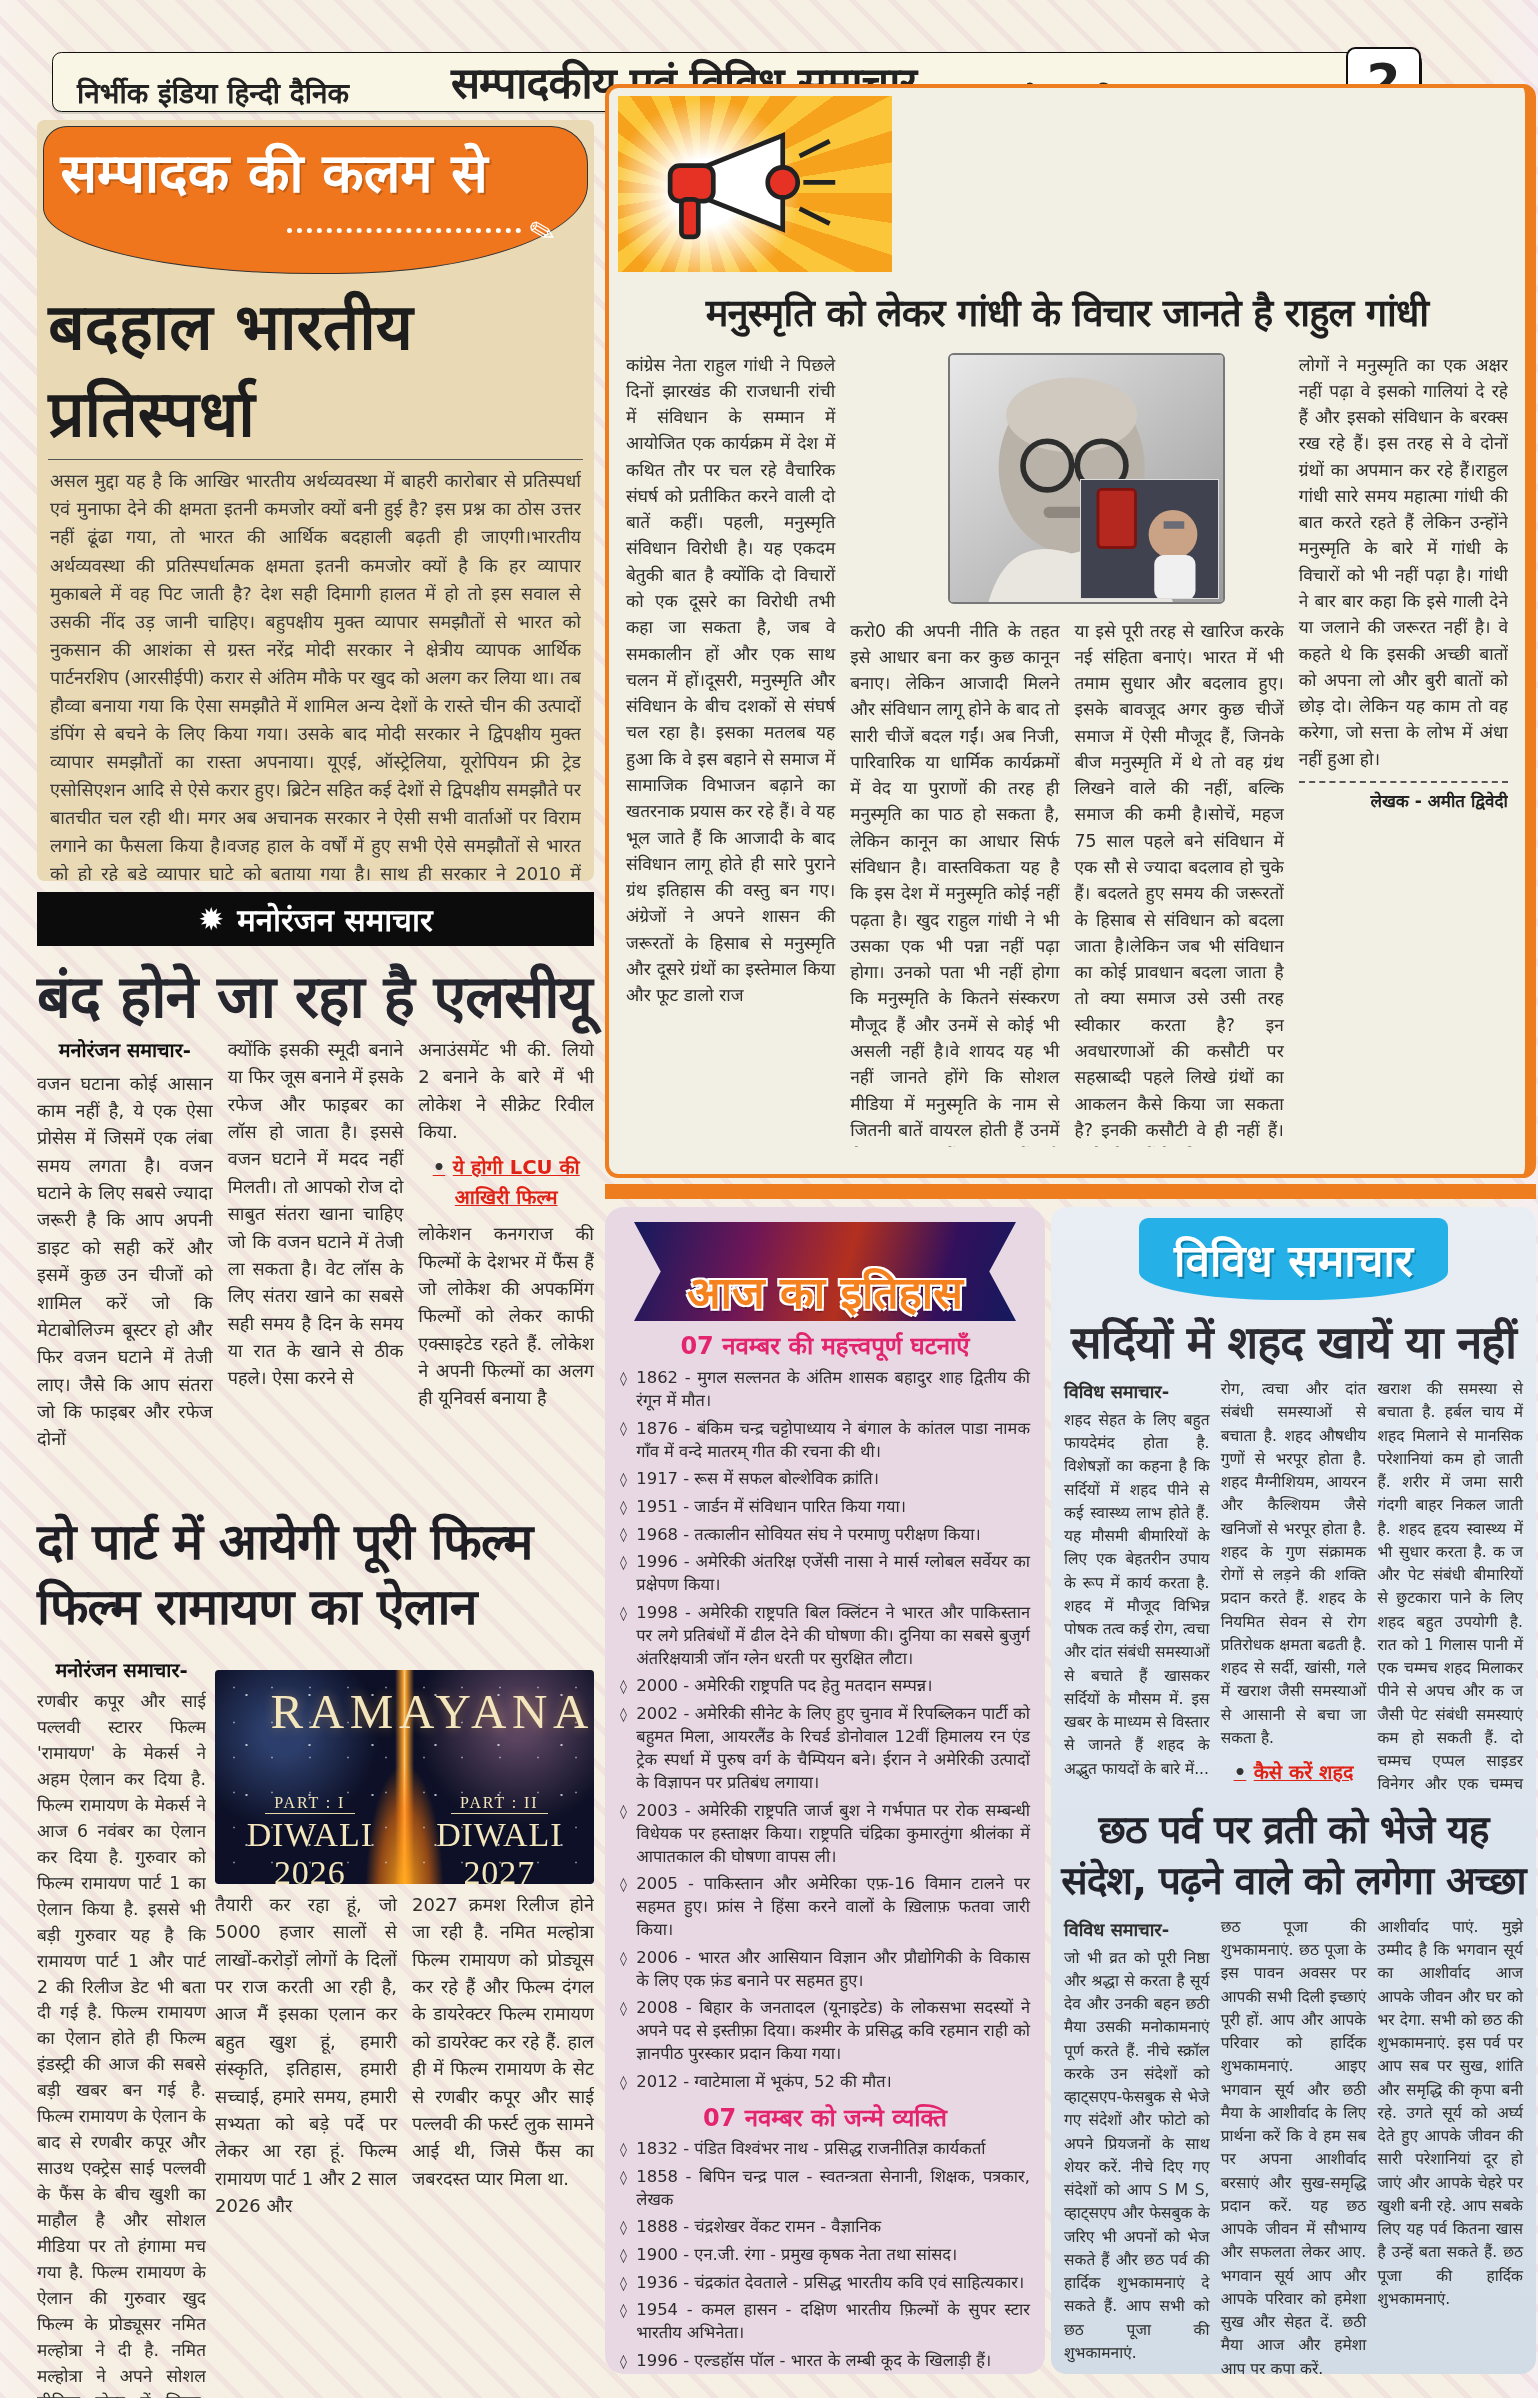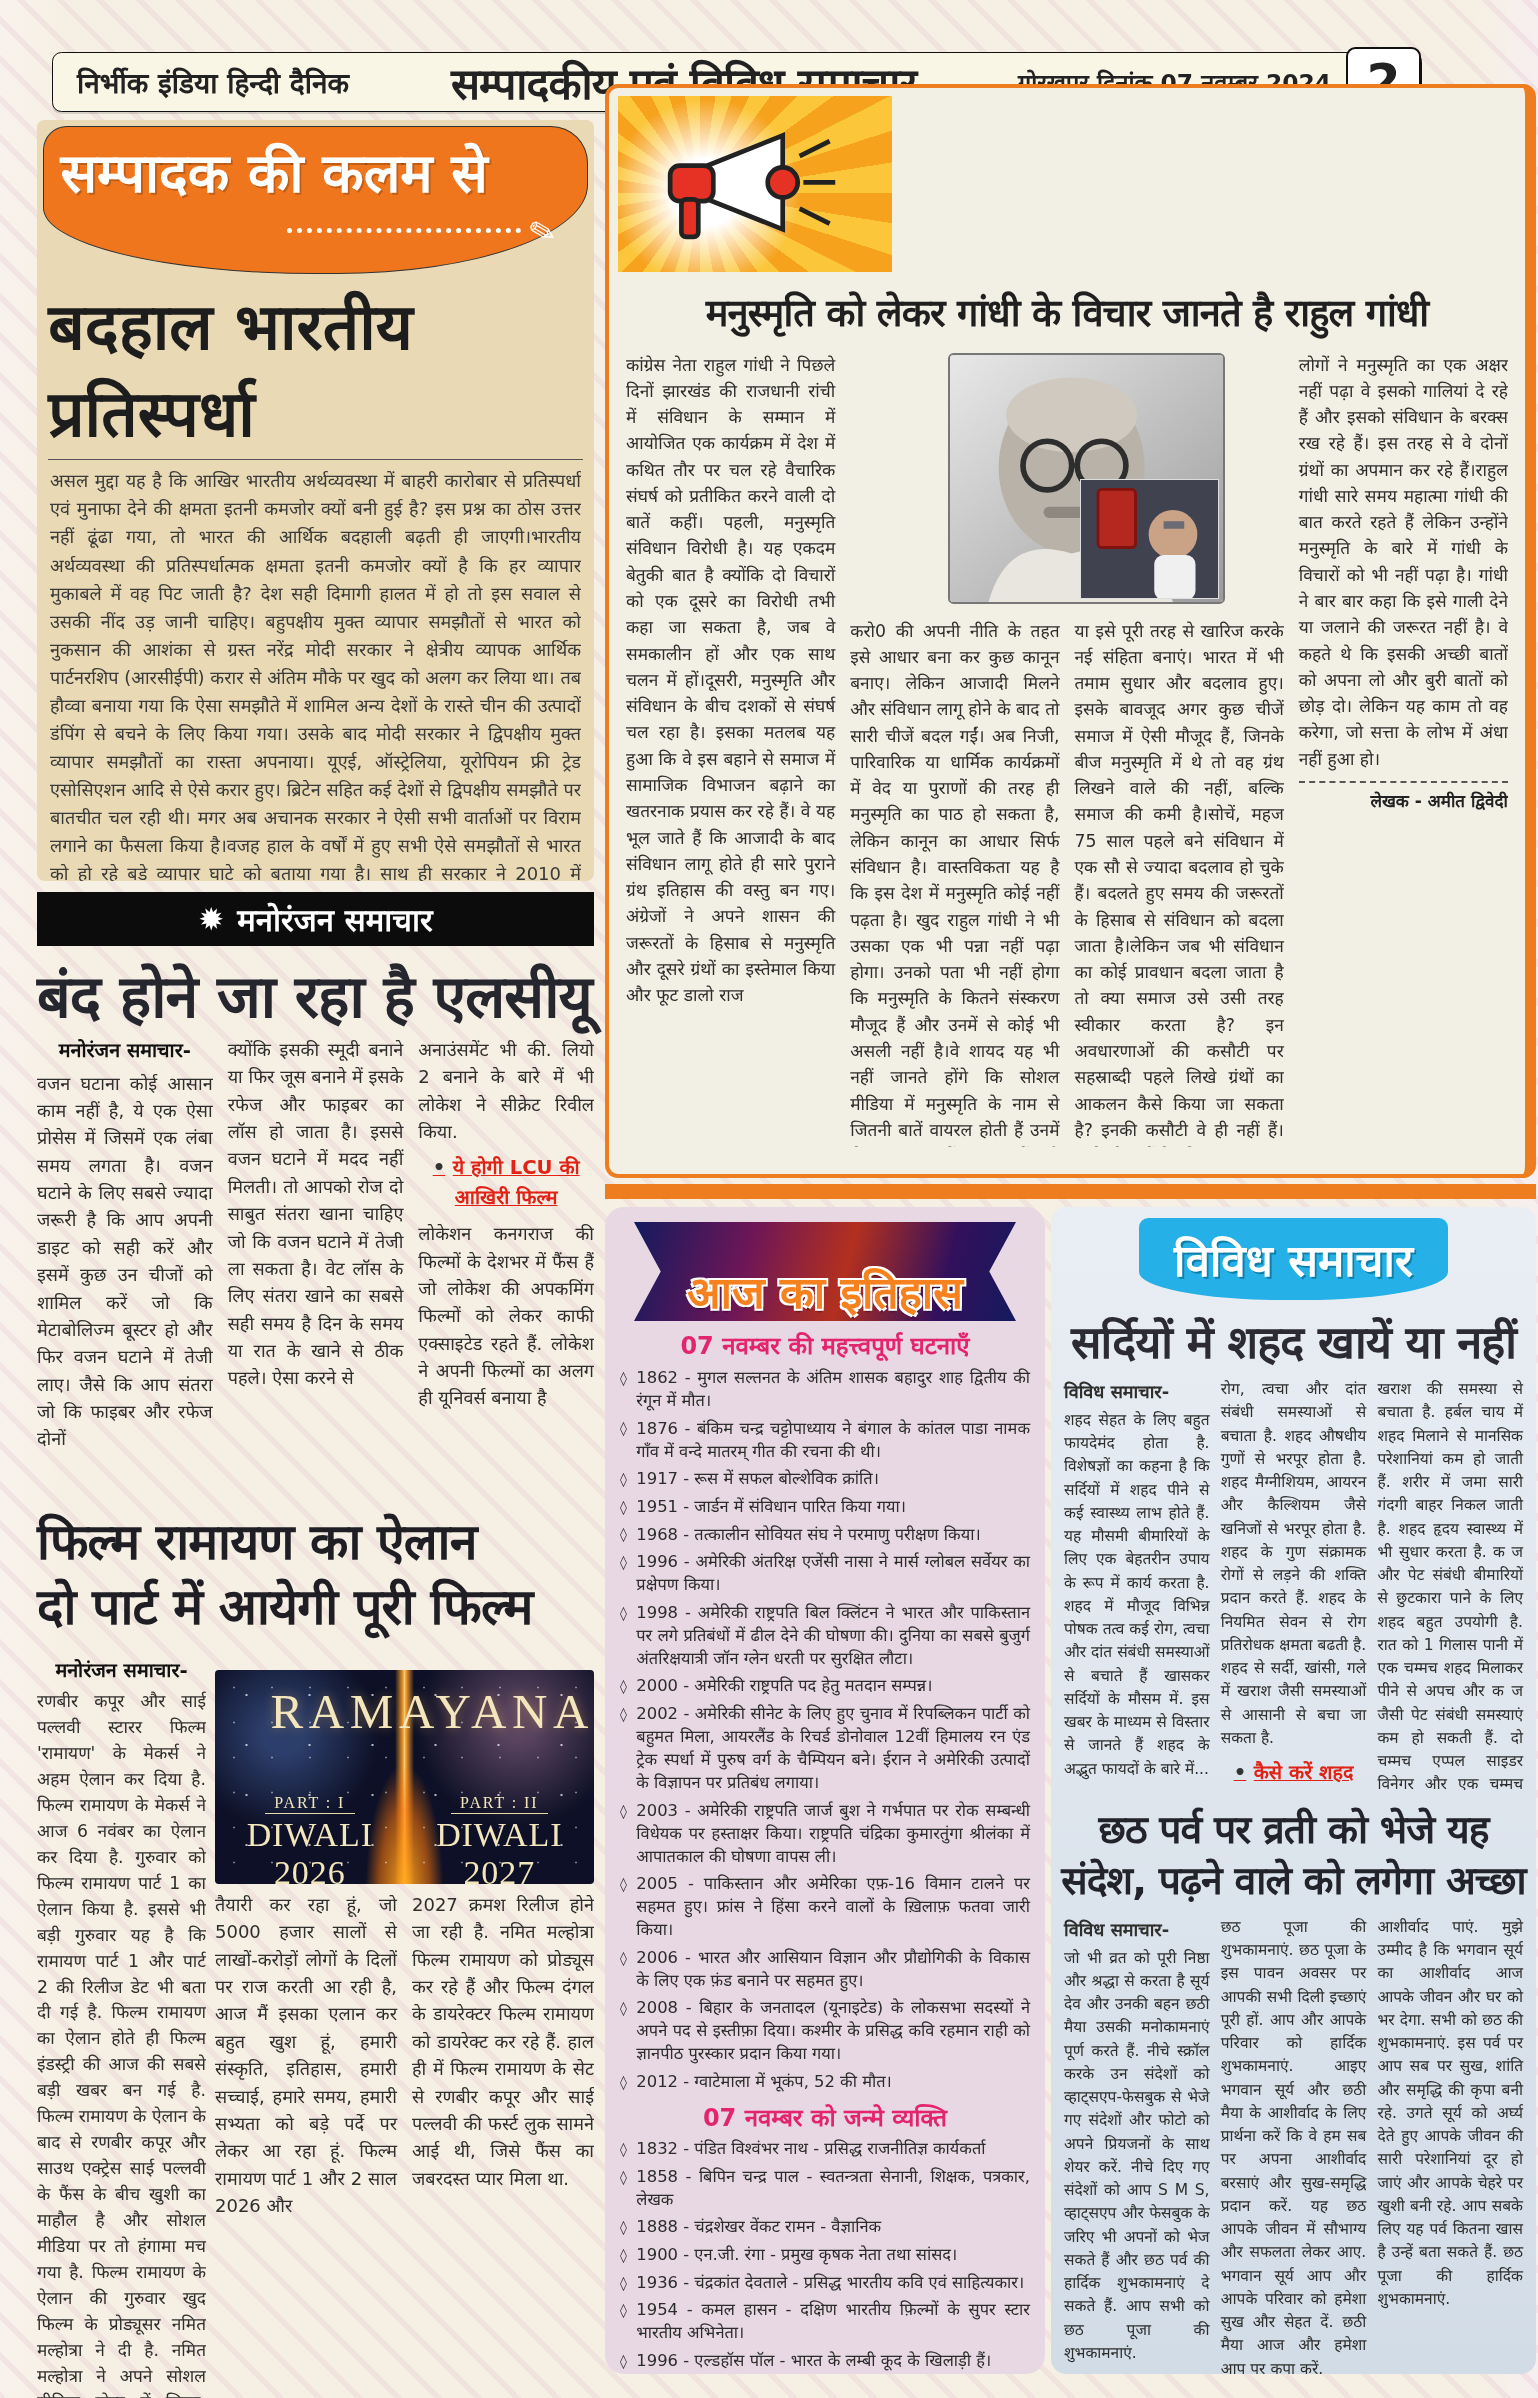--- a/index.html
+++ b/index.html
@@ -11,21 +11,21 @@
       repeating-linear-gradient(45deg, rgba(217,168,192,.18) 0 5.6px, transparent 5.6px 28px),
       linear-gradient(90deg,#f8f2ec 0%, #f6f0e4 4%, #f6f0e4 96%, #f7eef0 100%);
     overflow:hidden;
     color:#222;
   }
   .abs { position:absolute; }
 
   
   .header-bar{ left:52px; top:52px; width:1370px; height:60px;
     background:#faf6e6; border:1.9px solid #111; border-radius:9.4px;
-    display:flex; align-items:center; justify-content:space-between;
+    display:flex; align-items:flex-end; justify-content:space-between;
     padding:0 24px; box-shadow:0 1.9px 0 #0002; }
   .hdr-left{ font-size:28px; font-weight:800; }
   .hdr-center{ font-size:43px; font-weight:800; letter-spacing:-0.9px; }
   .hdr-right{ font-size:23.4px; font-weight:800; margin-right:66px; }
   .page-box{ left:1346px; top:47px; width:75px; height:71px; background:#fff;
     border:2.8px solid #111; border-radius:9.4px; display:flex; align-items:center;
     justify-content:center; font-size:49px; font-weight:600; }
 
   
   .edit-card{ left:37px; top:120px; width:557px; height:761px;
@@ -183,22 +183,22 @@
     <span>क्योंकि इसकी स्मूदी बनाने या फिर जूस बनाने में इसके रफेज और फाइबर का लॉस हो जाता है। इससे वजन घटाने में मदद नहीं मिलती। तो आपको रोज दो साबुत संतरा खाना चाहिए जो कि वजन घटाने में तेजी ला सकता है। वेट लॉस के लिए संतरा खाने का सबसे सही समय है दिन के समय या रात के खाने से ठीक पहले। ऐसा करने से</span>
   </div>
   <div class="ncol">
     <span>अनाउंसमेंट भी की. लियो 2 बनाने के बारे में भी लोकेश ने सीक्रेट रिवील किया.</span>
     <span class="red-subhead"><span class="blt">•</span><span>ये होगी LCU की आखिरी फिल्म</span></span>
     <span>लोकेशन कनगराज की फिल्मों के देशभर में फैंस हैं जो लोकेश की अपकमिंग फिल्मों को लेकर काफी एक्साइटेड रहते हैं. लोकेश ने अपनी फिल्मों का अलग ही यूनिवर्स बनाया है</span>
   </div>
 </div>
 
 <div class="abs ram-headline">
+  <div>दो पार्ट में आयेगी पूरी फिल्म</div>
   <div>फिल्म रामायण का ऐलान</div>
-  <div>दो पार्ट में आयेगी पूरी फिल्म</div>
 </div>
 <div class="abs ram-left-col">
   <span class="byline">मनोरंजन समाचार-</span>
   <span>रणबीर कपूर और साई पल्लवी स्टारर फिल्म 'रामायण' के मेकर्स ने अहम ऐलान कर दिया है. फिल्म रामायण के मेकर्स ने आज 6 नवंबर का ऐलान कर दिया है. गुरुवार को फिल्म रामायण पार्ट 1 का ऐलान किया है. इससे भी बड़ी गुरुवार यह है कि रामायण पार्ट 1 और पार्ट 2 की रिलीज डेट भी बता दी गई है. फिल्म रामायण का ऐलान होते ही फिल्म इंडस्ट्री की आज की सबसे बड़ी खबर बन गई है. फिल्म रामायण के ऐलान के बाद से रणबीर कपूर और साउथ एक्ट्रेस साई पल्लवी के फैंस के बीच खुशी का माहौल है और सोशल मीडिया पर तो हंगामा मच गया है. फिल्म रामायण के ऐलान की गुरुवार खुद फिल्म के प्रोड्यूसर नमित मल्होत्रा ने दी है. नमित मल्होत्रा ने अपने सोशल मीडिया पोस्ट में लिखा, 'दस साल से भी ज्यादा समय से, मैं इस कहानी को पर्दे पर लाने की</span>
 </div>
 <div class="abs poster">
   <div class="stars"></div>
   <div class="poster-title">RAMAYANA</div>
   <div class="poster-row">
     <div class="poster-part">

